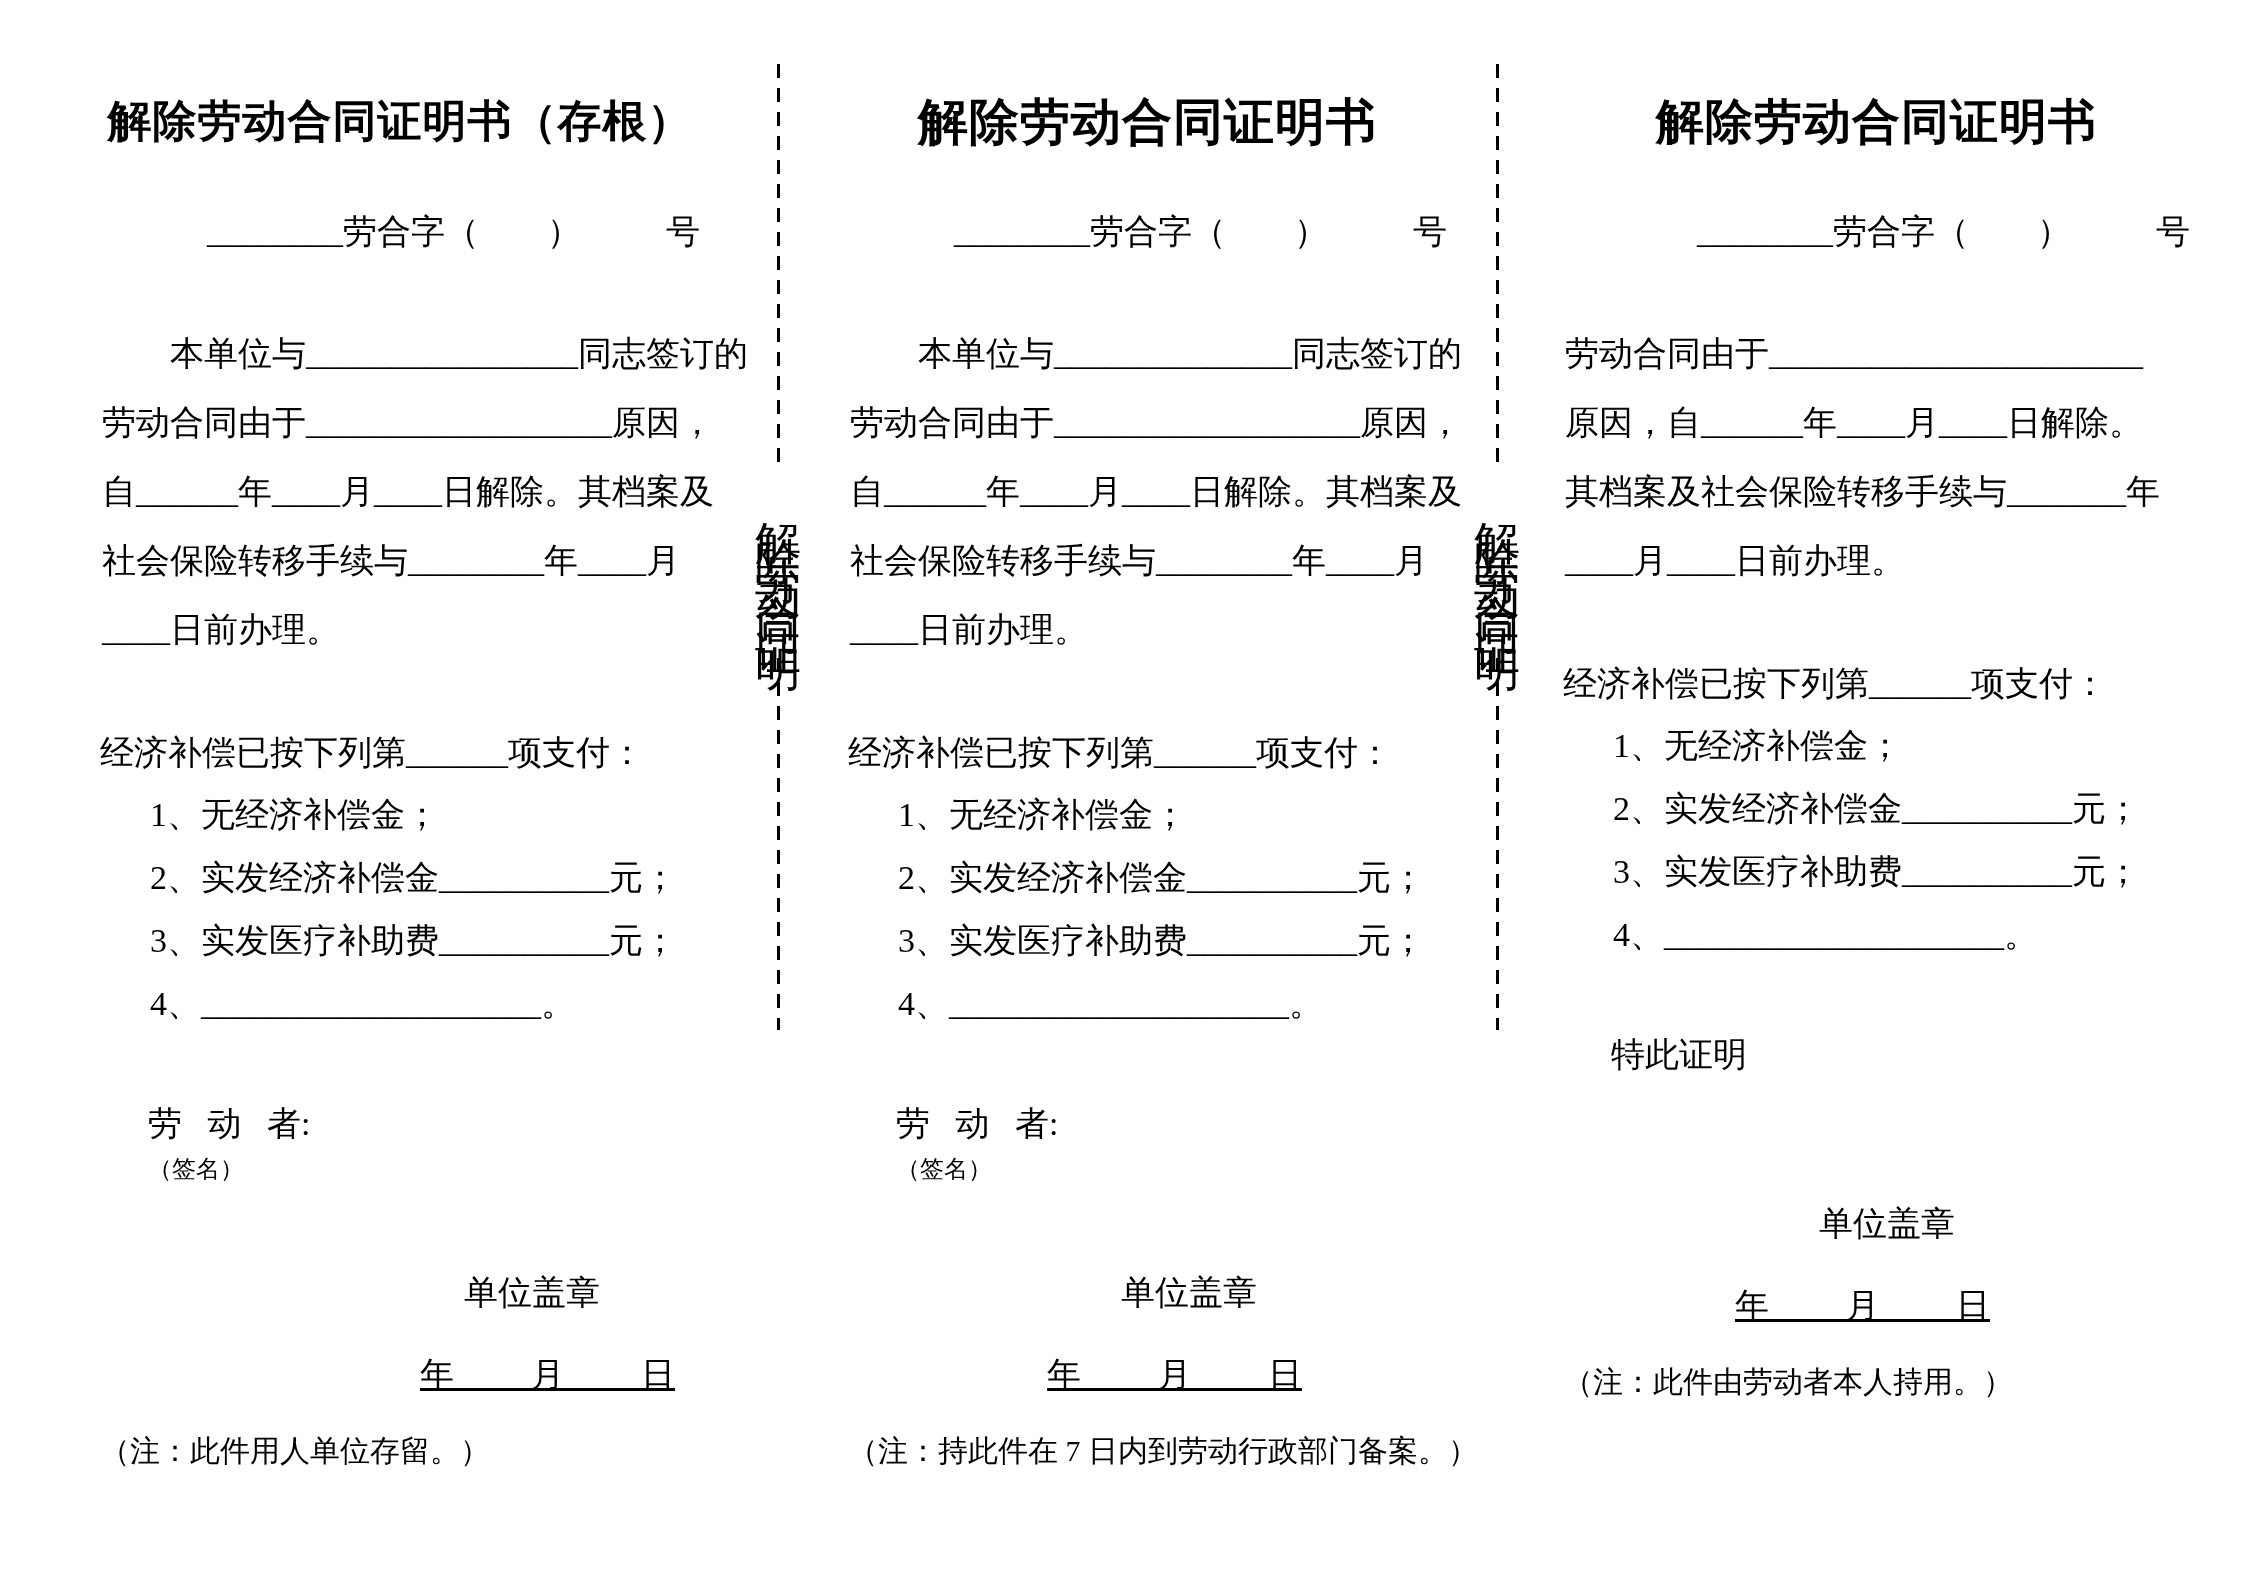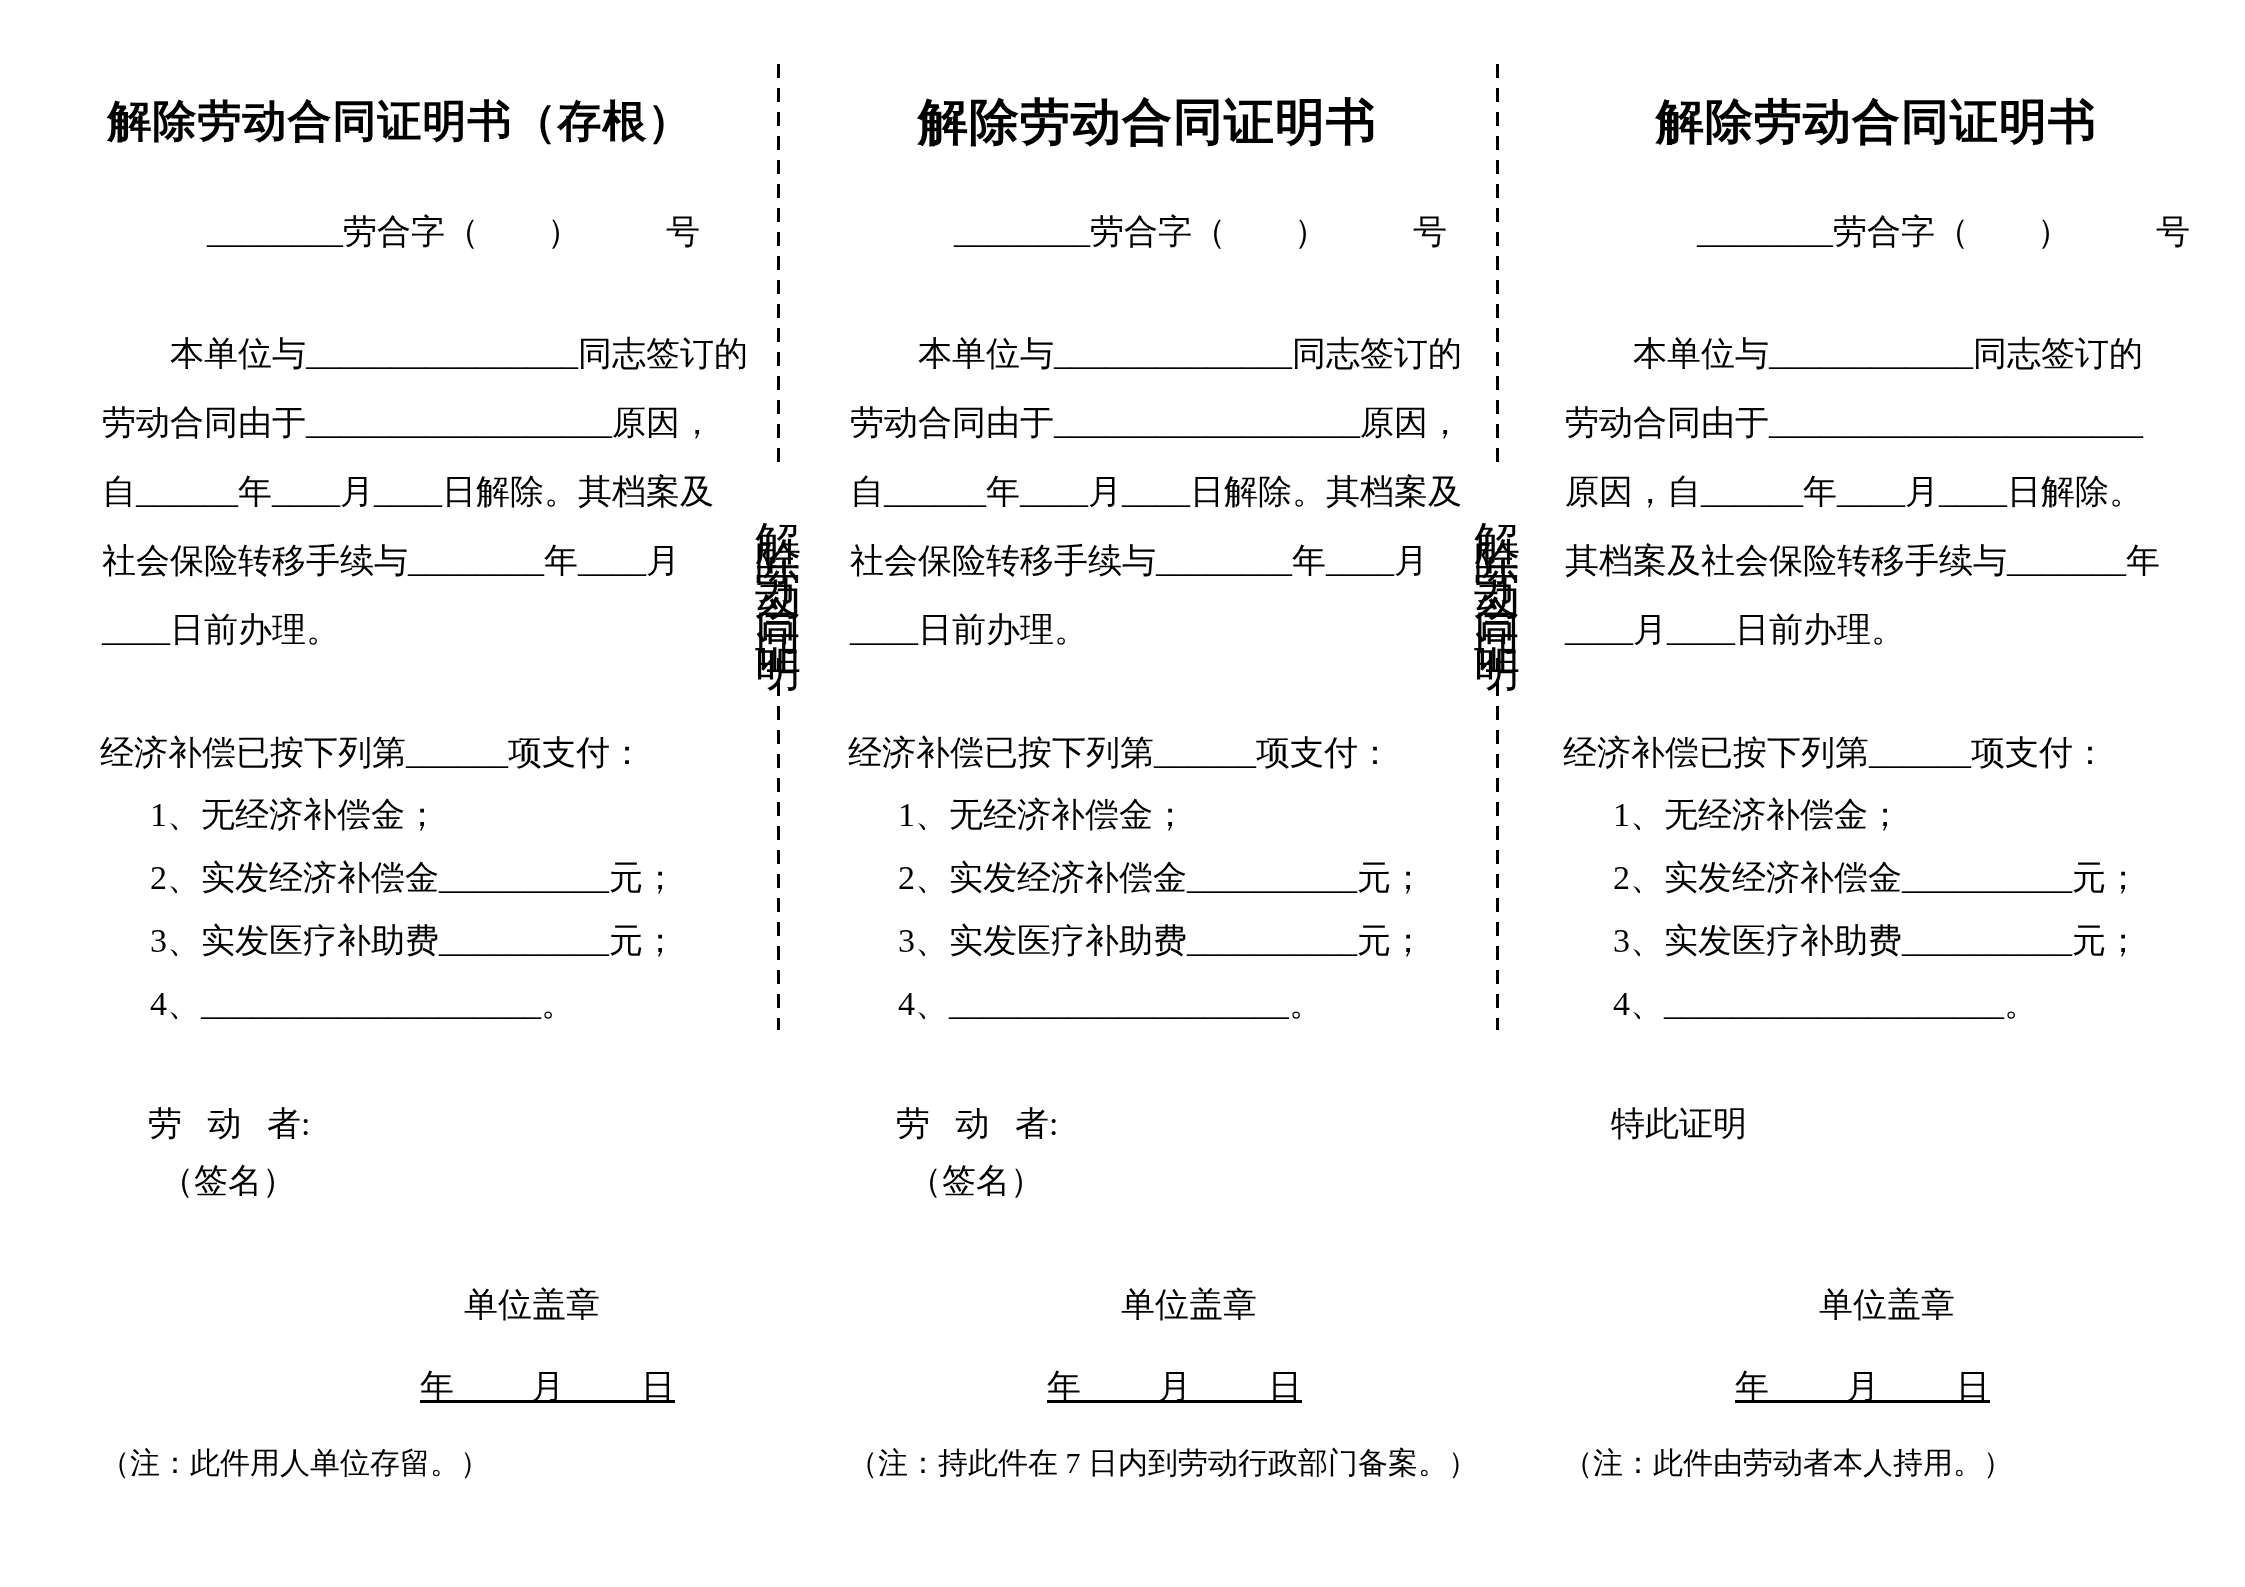--- a/index.html
+++ b/index.html
@@ -28,21 +28,21 @@
 
   .body-block { margin-top:66px; }
   .bl { margin:2px; font-size:34px; line-height:67px; white-space:pre; }
   .indent { text-indent:68px; }
 
   .comp-header { margin:60px 0 0; font-size:34px; line-height:60px; white-space:pre; }
   .item { margin:0; padding-left:50px; font-size:34px; line-height:63px; white-space:pre; }
 
   .signer { margin-top:66px; padding-left:48px; }
   .signer-label { margin:0; font-size:34px; line-height:46px; min-height:46px; white-space:pre; }
-  .signer-sub   { margin:12px; font-size:34px; line-height:44px; min-height:44px; white-space:pre; }
+  .signer-sub   { margin:0; font-size:24px; line-height:44px; min-height:44px; white-space:pre; }
 
   .seal { margin:80px 0 0; font-size:34px; line-height:44px; text-align:right; white-space:pre; }
   .date { margin:38px 0 0; font-size:34px; line-height:44px; text-align:right; white-space:pre;text-decoration:underline; }
   .col-1 .seal { padding-right:100px; } .col-1 .date { padding-right:25px; }
   .col-2 .seal { padding-right:190px; } .col-2 .date { padding-right:145px; }
   .col-3 .seal { padding-right:235px; } .col-3 .date { padding-right:200px; }
 
   .note { margin:34px 0 18px; font-size:30px; line-height:40px; white-space:pre; }
 
   .divider { width:66px; flex:0 0 auto; display:flex; flex-direction:column; align-items:center; }
@@ -120,21 +120,20 @@
   <div class="divider">
     <div class="dash dash-top"></div>
     <div class="vtext">解除劳动合同证明</div>
     <div class="dash dash-bottom"></div>
   </div>
 
   <section class="col col-3">
     <h1 class="title">解除劳动合同证明书</h1>
     <div class="doc-no">________劳合字（        ）          号</div>
     <div class="body-block">
-      <p class="bl indent">本单位与____________同志签订的</p>
       <p class="bl">劳动合同由于______________________</p>
       <p class="bl">原因，自______年____月____日解除。</p>
       <p class="bl">其档案及社会保险转移手续与_______年</p>
       <p class="bl">____月____日前办理。</p>
     </div>
     <p class="comp-header">经济补偿已按下列第______项支付：</p>
     <p class="item">1、无经济补偿金；</p>
     <p class="item">2、实发经济补偿金__________元；</p>
     <p class="item">3、实发医疗补助费__________元；</p>
     <p class="item">4、____________________。</p>

